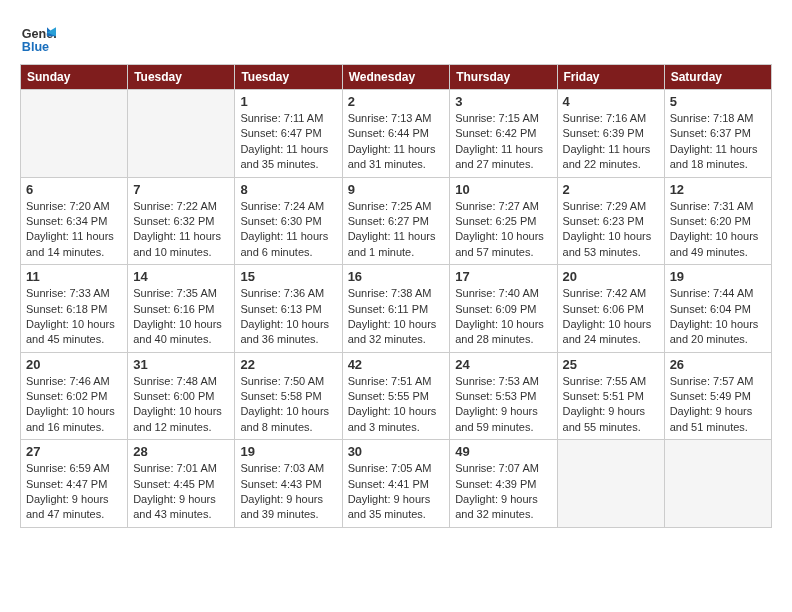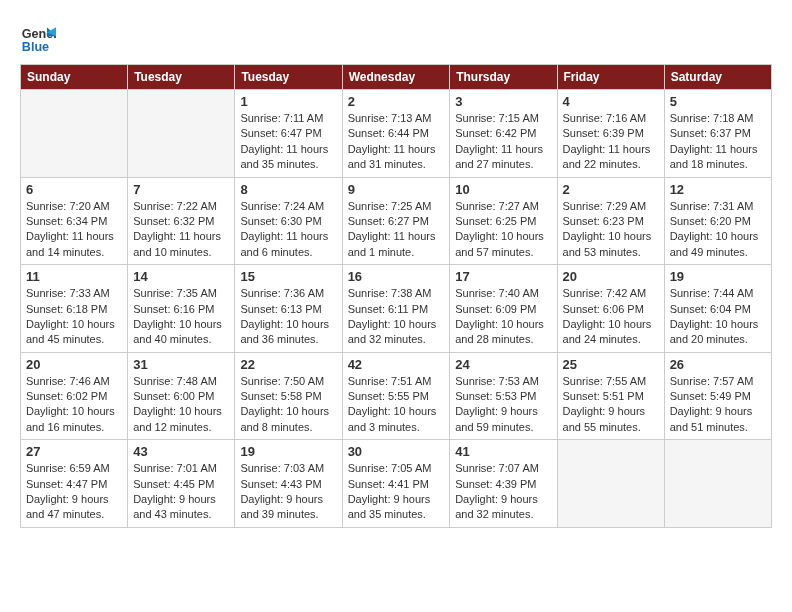--- a/index.html
+++ b/index.html
@@ -222,32 +222,32 @@
           <span class="day-num">26</span>
           <div class="day-info">Sunrise: 7:57 AM<br>Sunset: 5:49 PM<br>Daylight: 9 hours<br>and 51 minutes.</div>
         </td>
       </tr>
       <tr>
         <td>
           <span class="day-num">27</span>
           <div class="day-info">Sunrise: 6:59 AM<br>Sunset: 4:47 PM<br>Daylight: 9 hours<br>and 47 minutes.</div>
         </td>
         <td>
-          <span class="day-num">43</span>
+          <span class="day-num">28</span>
           <div class="day-info">Sunrise: 7:01 AM<br>Sunset: 4:45 PM<br>Daylight: 9 hours<br>and 43 minutes.</div>
         </td>
         <td>
           <span class="day-num">19</span>
           <div class="day-info">Sunrise: 7:03 AM<br>Sunset: 4:43 PM<br>Daylight: 9 hours<br>and 39 minutes.</div>
         </td>
         <td>
           <span class="day-num">30</span>
           <div class="day-info">Sunrise: 7:05 AM<br>Sunset: 4:41 PM<br>Daylight: 9 hours<br>and 35 minutes.</div>
         </td>
         <td>
-          <span class="day-num">41</span>
+          <span class="day-num">49</span>
           <div class="day-info">Sunrise: 7:07 AM<br>Sunset: 4:39 PM<br>Daylight: 9 hours<br>and 32 minutes.</div>
         </td>
         <td class="empty"></td>
         <td class="empty"></td>
       </tr>
     </tbody>
 </table>
 
 </body></html>

